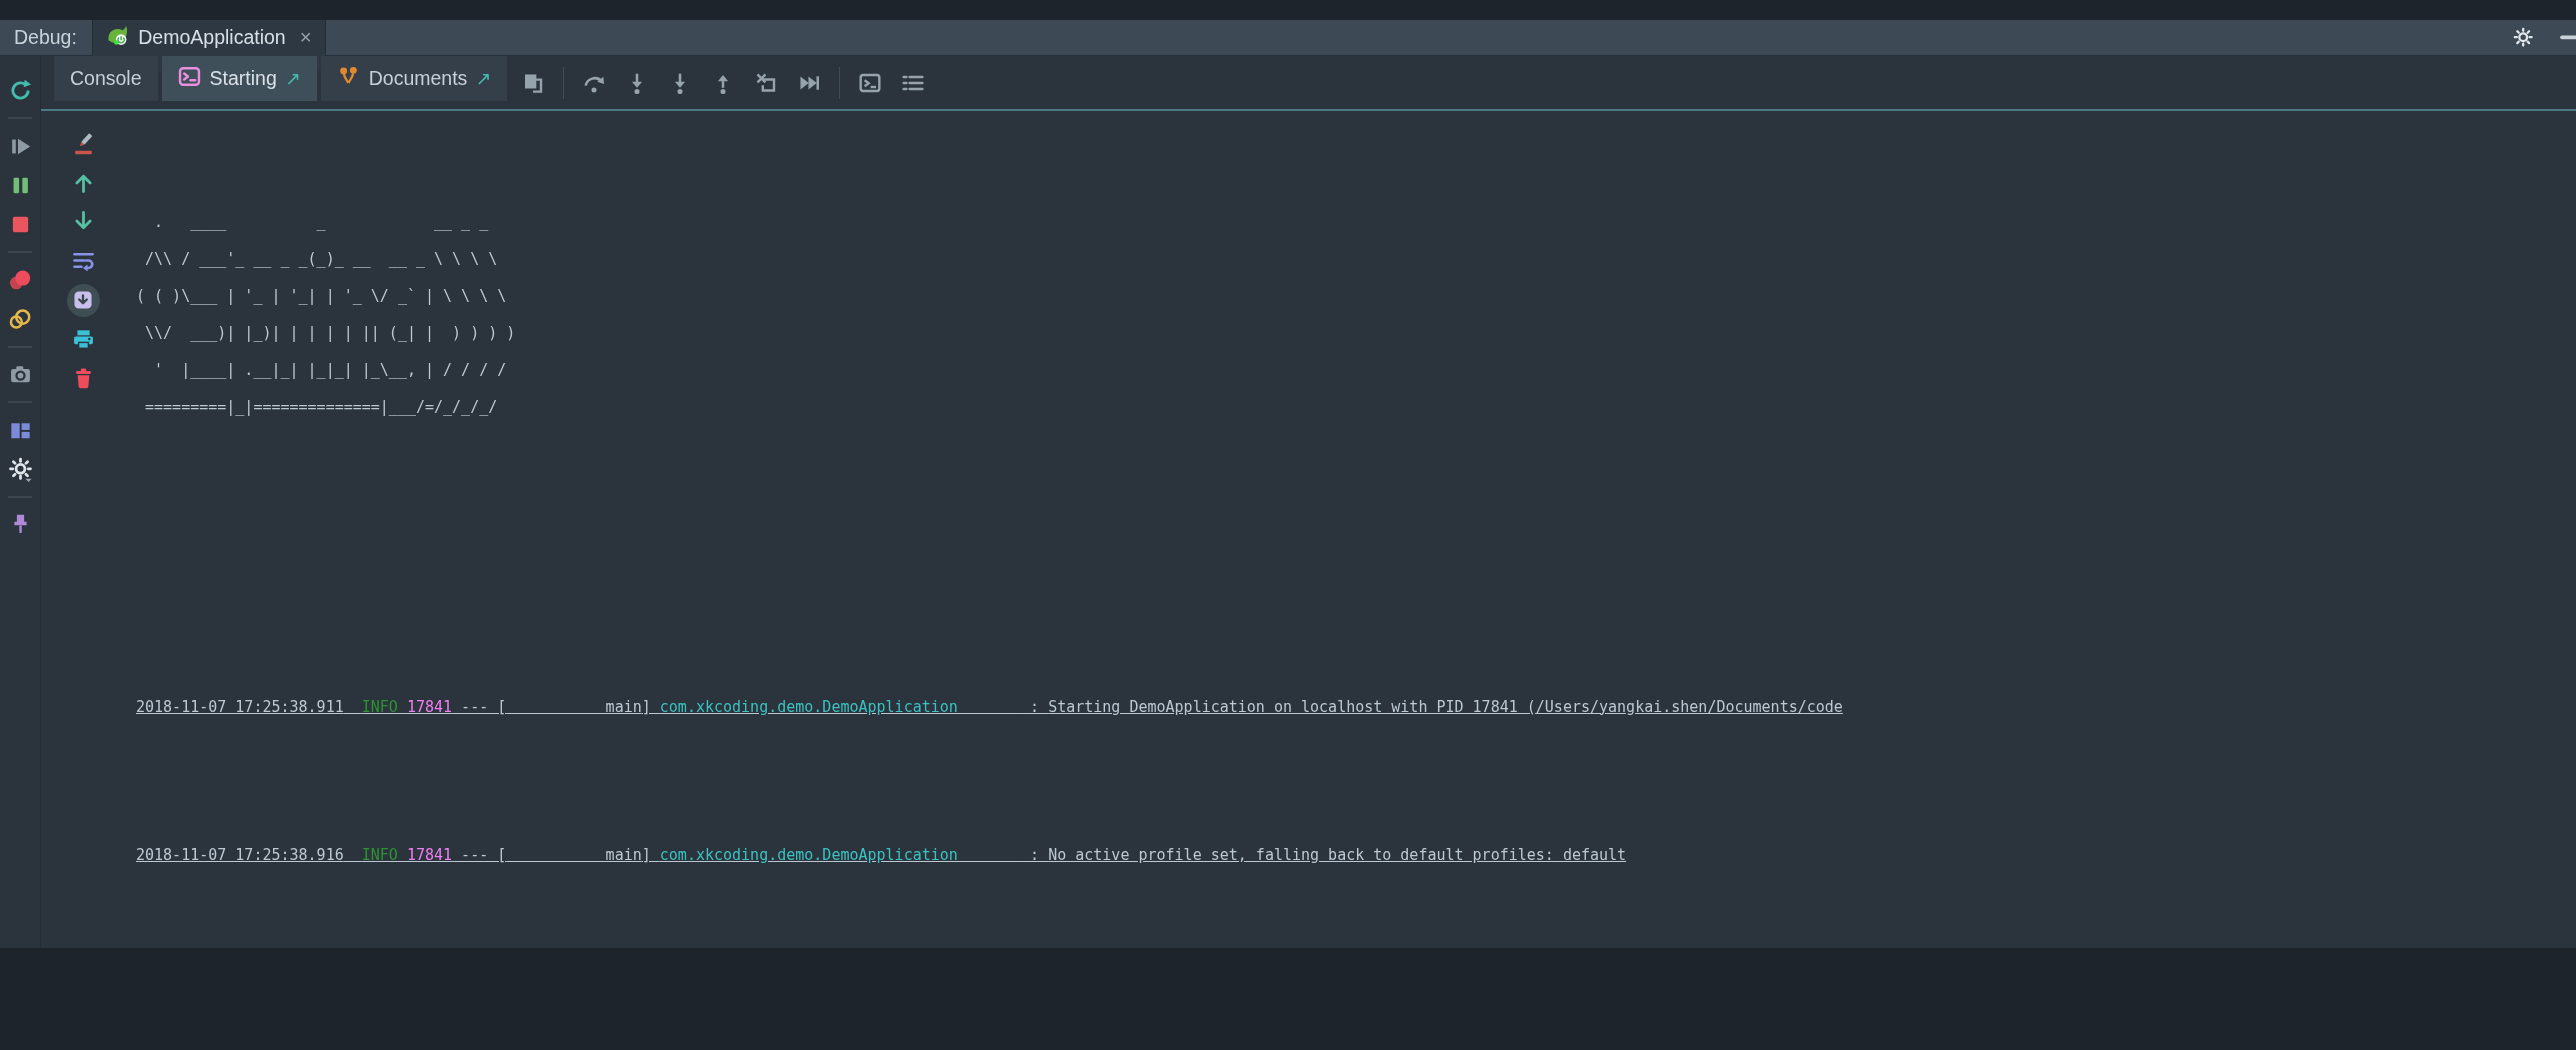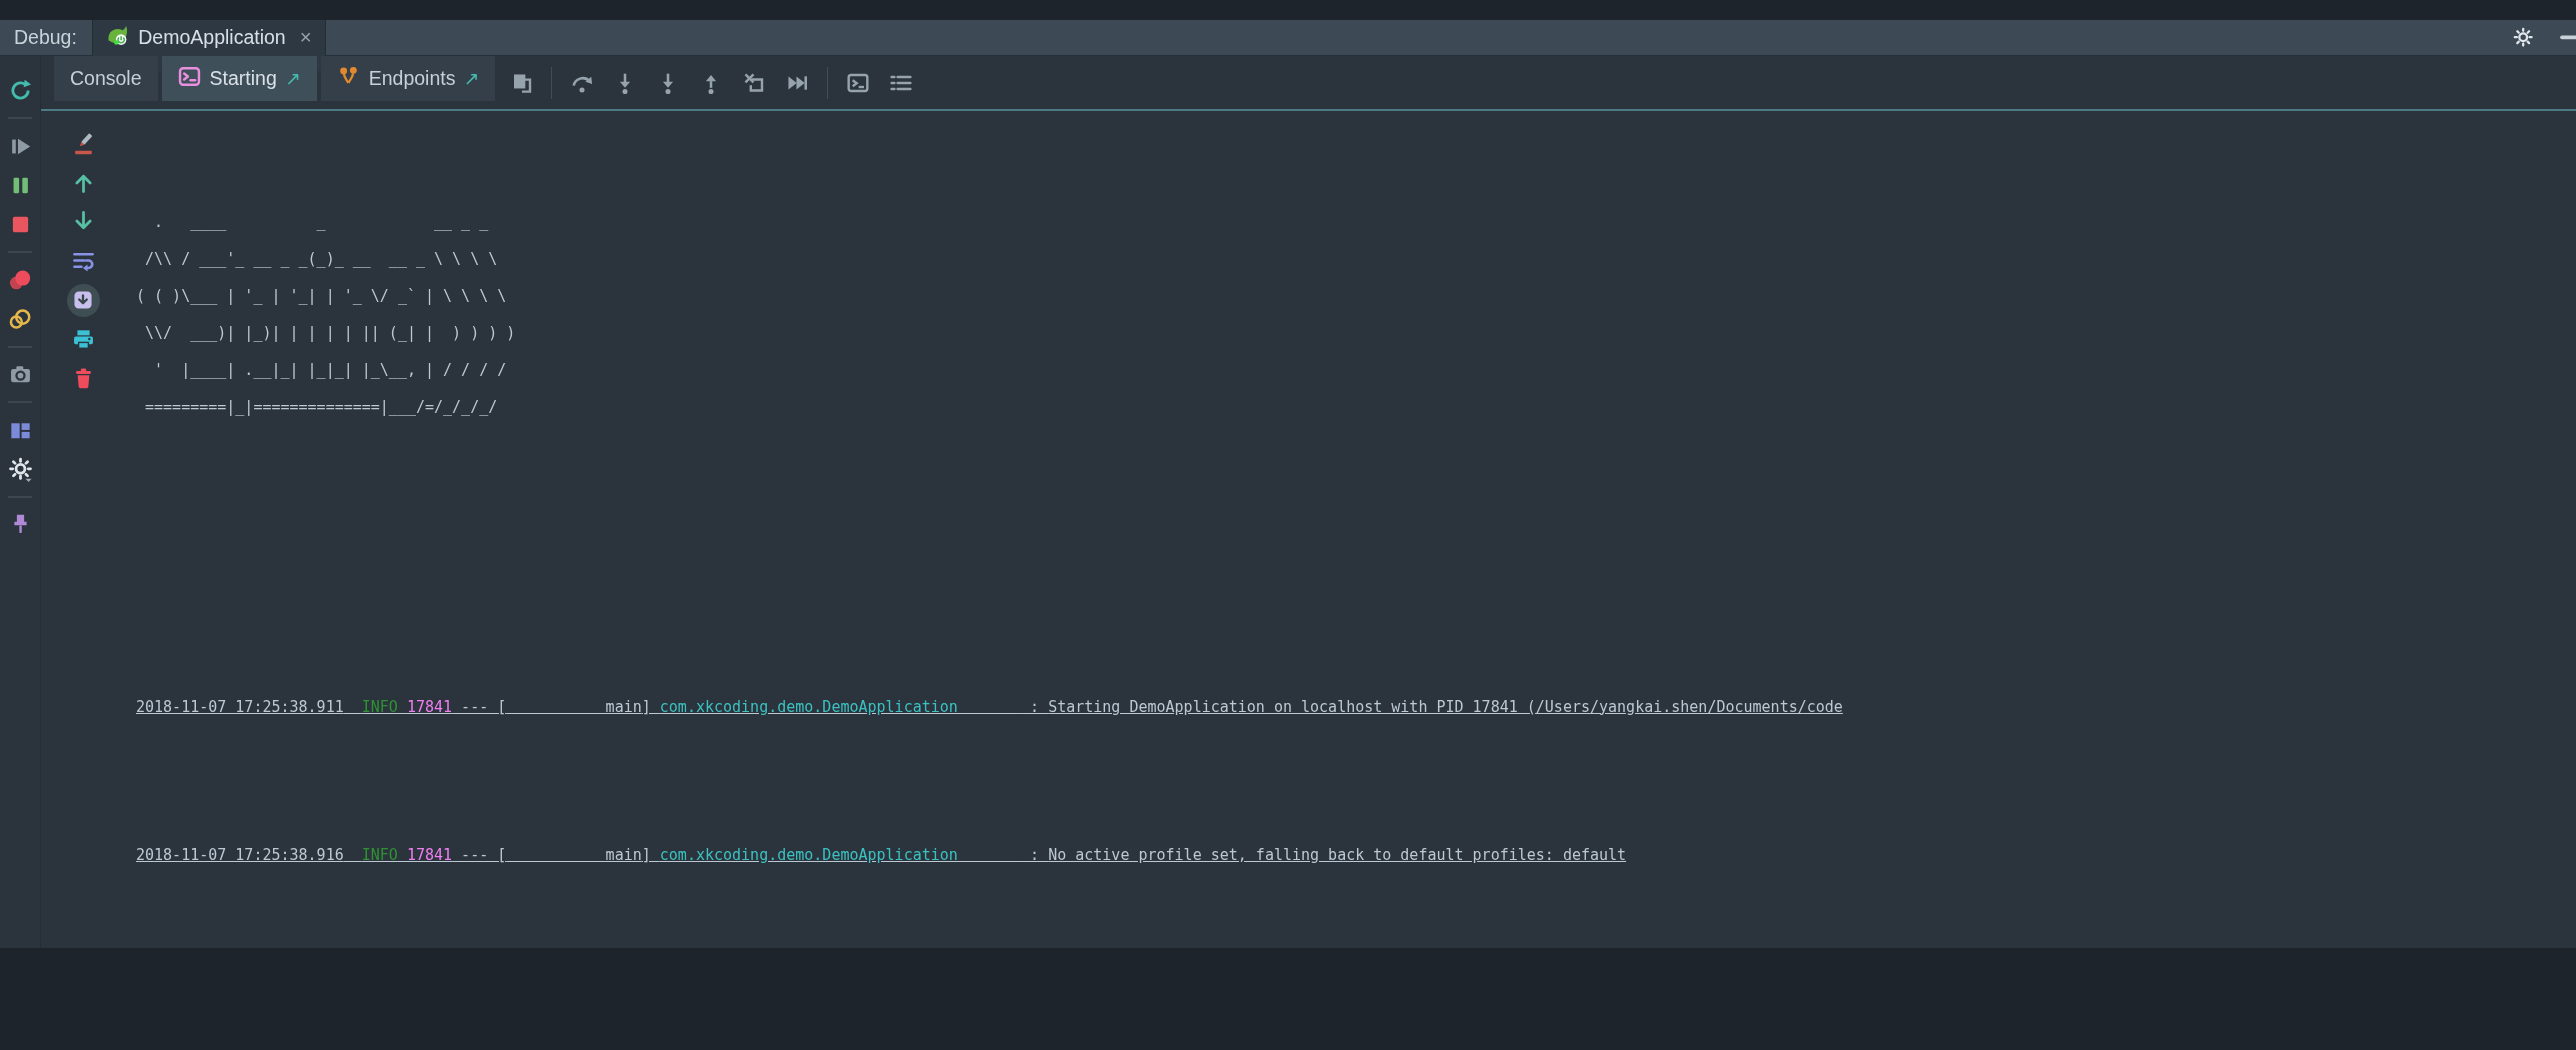--- a/index.html
+++ b/index.html
@@ -206,21 +206,21 @@
           <span>
             <svg viewBox="0 0 18 18">
                 <g fill="none" stroke="#E0892F" stroke-width="1.8">
                   <path d="M5.4 7c.4 3.4 2.2 4.6 3.4 7"></path>
                   <path d="M12.6 6.6C12.2 10 10.3 11.4 9 14"></path>
                 </g>
                 <circle cx="5.2" cy="4.6" r="2.7" fill="#E0892F"></circle>
                 <circle cx="12.8" cy="4.2" r="2.7" fill="#E0892F"></circle>
               </svg>
           </span>
-          <span>Endpoints</span>
+          <span>Documents</span>
           <span class="ext-arrow">↗</span>
         </div>
 
         <div class="tbtn">
           <svg viewBox="0 0 18 18">
               <rect x="3" y="2.6" width="8.5" height="10.5" fill="#96A3AD"></rect>
               <path d="M6.5 6.5h8.5v9h-6" fill="none" stroke="#96A3AD" stroke-width="1.8"></path>
             </svg>
         </div>
         <div class="tsep"></div>

